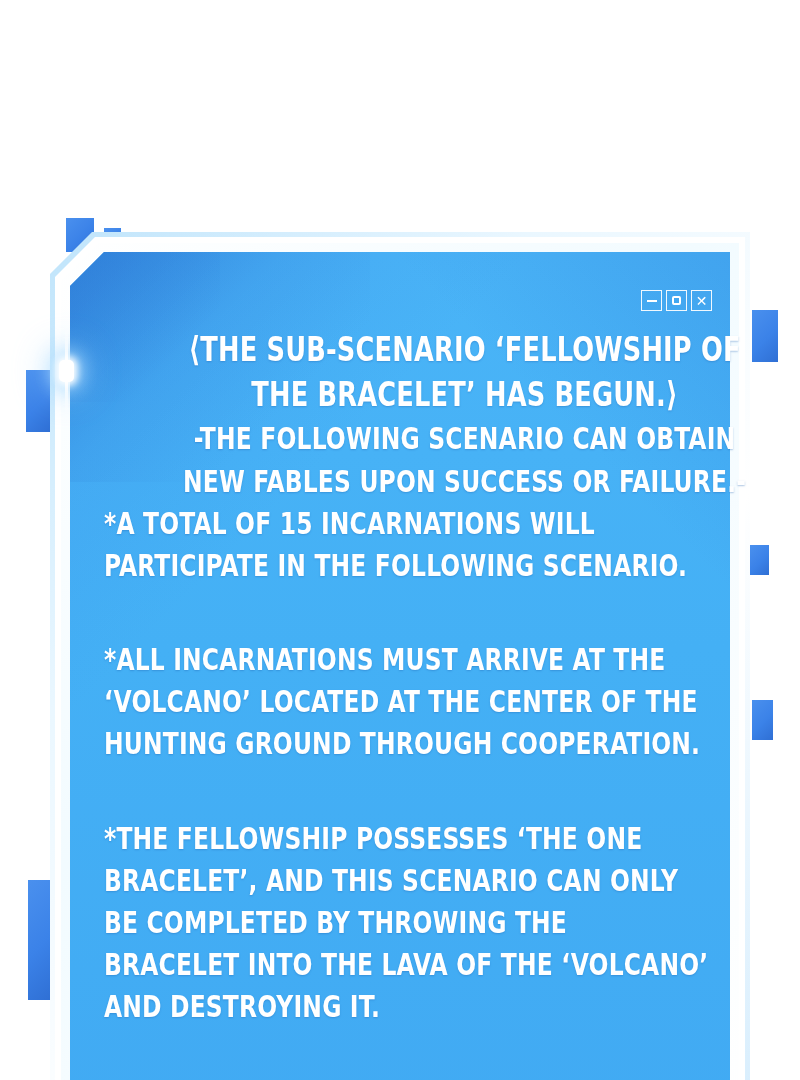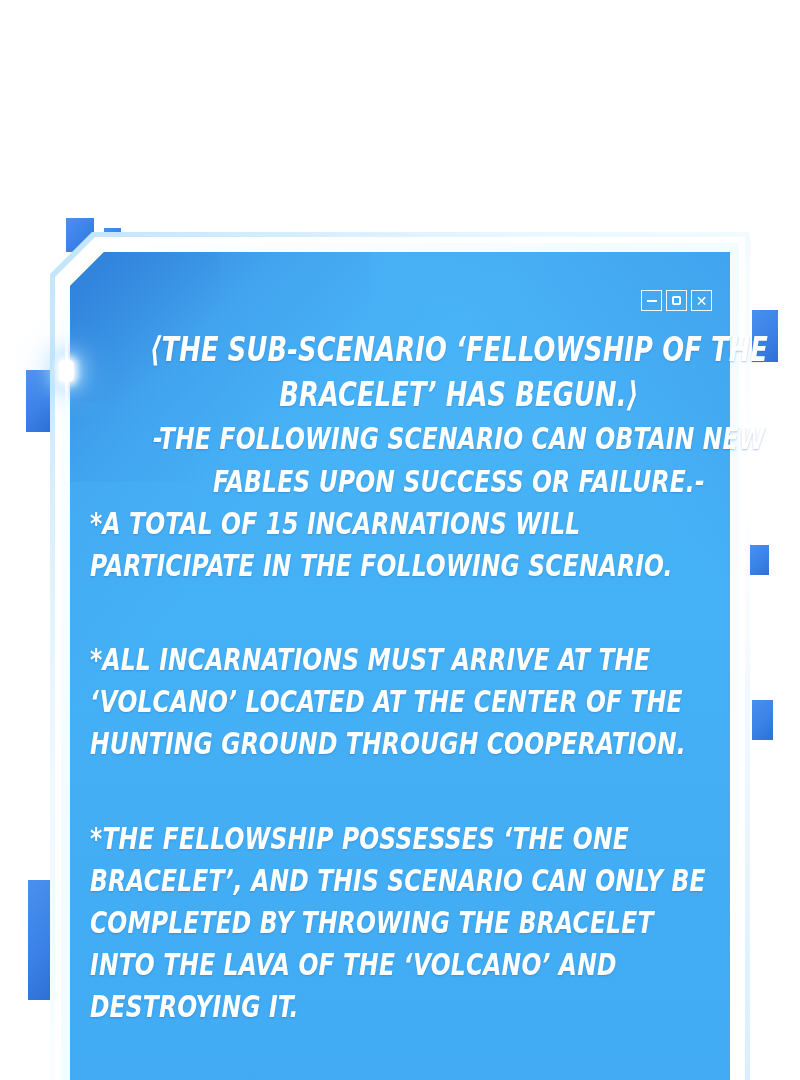--- a/index.html
+++ b/index.html
@@ -129,26 +129,25 @@
   }
   .win-btn .sq {
     width:9px; height:9px;
     border:2px solid #ffffff;
     border-radius:2px;
   }
 
   
   #content {
     position:absolute;
-    left:40px; right:40px;
+    left:54px; right:40px;
     top:95px;
     z-index:8;
     color:#ffffff;
     text-shadow:0 1px 2px rgba(30,95,175,.35);
-    font-style:italic;
   }
   .para {
     font-family:"DejaVu Sans Condensed","Liberation Sans Narrow","Liberation Sans", sans-serif;
     font-weight:700;
     text-transform:uppercase;
     letter-spacing:.2px;
     transform:scaleX(.84);
     transform-origin:left center;
     width:119%;
   }

